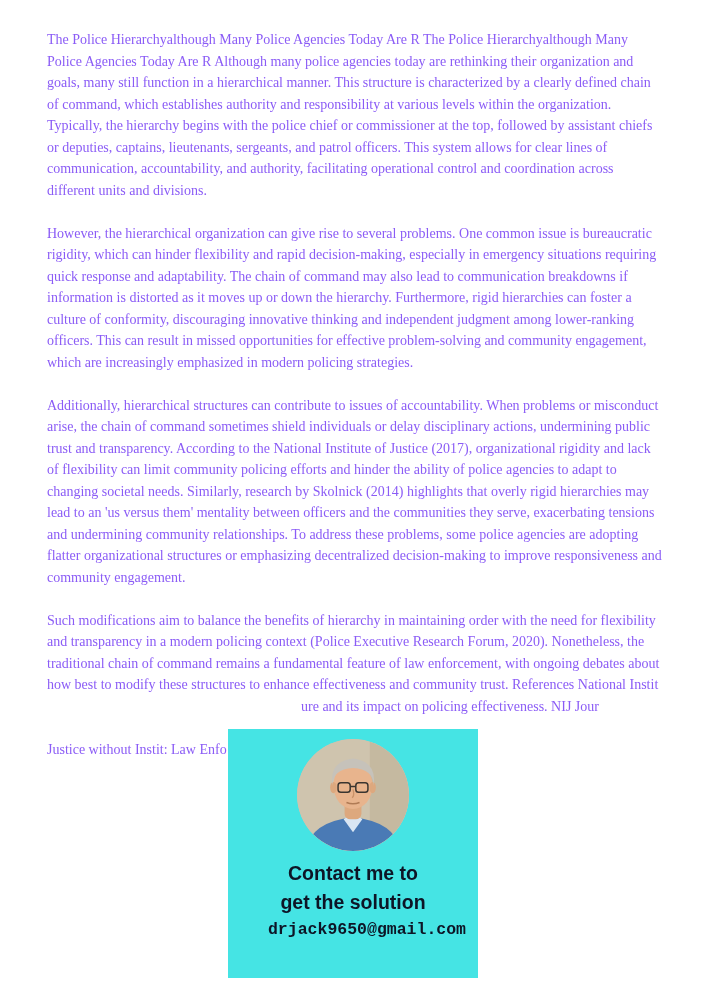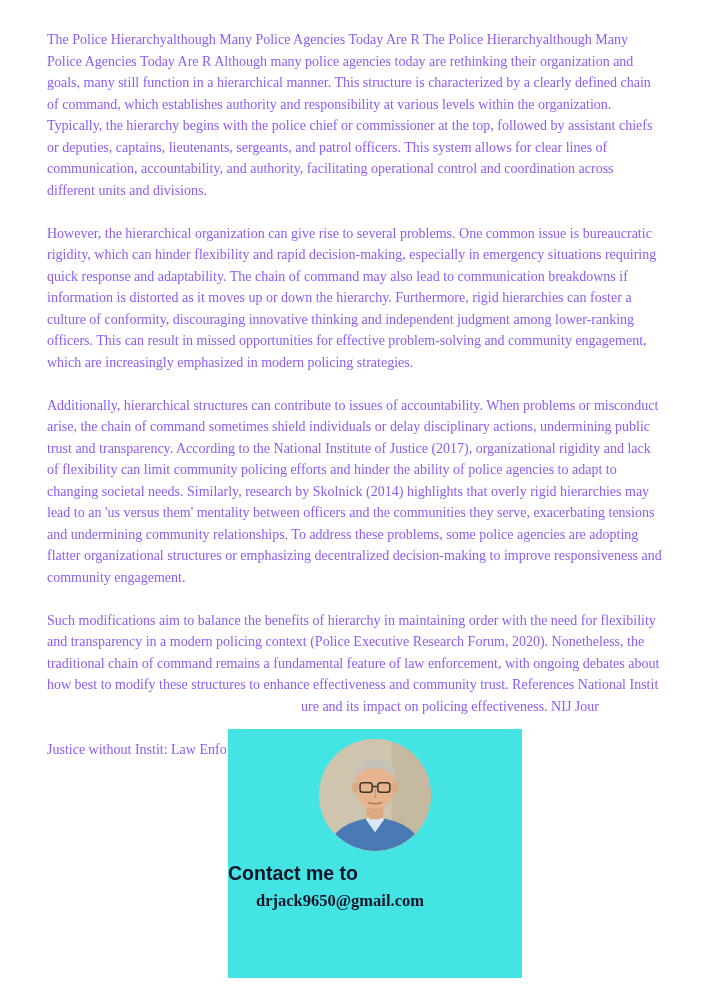--- a/index.html
+++ b/index.html
@@ -34,23 +34,24 @@
     width: 254px;
     height: 1px;
     vertical-align: baseline;
   }
   .gap.g2 { width: 262px; }
 
   .overlay-card {
     position: absolute;
     left: 228px;
     top: 729px;
-    width: 294px;
+    width: 250px;
     height: 249px;
     background: #45e4e4;
+    text-align: center;
     box-sizing: border-box;
     padding-top: 10px;
     cursor: pointer;
   }
   .photo-wrap {
     width: 112px;
     height: 112px;
     margin: 0 auto;
     border-radius: 50%;
     overflow: hidden;
@@ -60,21 +61,21 @@
   .cta {
     margin-top: 8px;
     font-family: "Liberation Sans", sans-serif;
     font-weight: 700;
     font-size: 19.5px;
     line-height: 29px;
     color: #0d1526;
   }
   .email {
     margin-top: 3px;
-    font-family: Liberation Serif, serif;
+    font-family: Liberation Mono, monospace;
     font-weight: 700;
     font-size: 16.5px;
     color: #0d1526;
     padding-left: 28px;
   }
 </style>
 </head>
 <body>
 
 <div class="page">
@@ -117,17 +118,18 @@
           <line x1="57" y1="51" x2="63" y2="51" stroke="#3a3530" stroke-width="1.6"></line>
 
           <path d="M53 68 Q60 71 67 68" fill="none" stroke="#b07b55" stroke-width="1.6"></path>
 
           <path d="M60 54 Q62 61 59 63" fill="none" stroke="#c99268" stroke-width="1.4"></path>
         </g>
       </svg>
     </div>
     <div class="cta">
       <div>Contact me to</div>
+      <div>get the solution</div>
     </div>
     <div class="email">drjack9650@gmail.com</div>
   </div>
 
 </div>
 
 </body></html>

